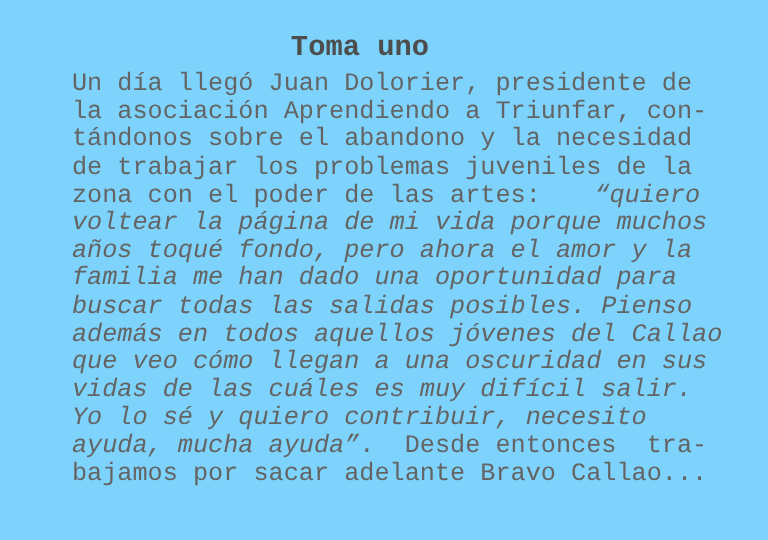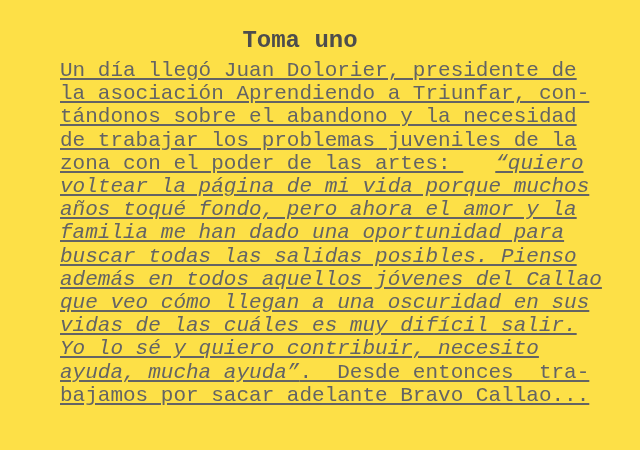--- a/index.html
+++ b/index.html
@@ -4,21 +4,21 @@
 <style>
   html, body {
     margin: 0;
     padding: 0;
     background: #ffffff;
   }
   .slide {
     position: relative;
     width: 640px;
     height: 450px;
-    background: #fde047;
+    background: #7dd3fc;
     overflow: hidden;
     font-family: "Liberation Mono", "DejaVu Sans Mono", monospace;
   }
   .slide-title {
     position: absolute;
     top: 27px;
     left: 0;
     width: 600px;
     margin: 0;
     text-align: center;
@@ -32,21 +32,20 @@
     position: absolute;
     top: 59px;
     left: 60px;
     width: 548px;
     margin: 0;
     font-family: "Liberation Mono", "DejaVu Sans Mono", monospace;
     font-size: 21px;
     line-height: 23.2px;
     color: #646464;
     white-space: pre-wrap;
-    text-decoration: underline;
   }
   .seg-italic {
     font-style: italic;
     margin-left: 32px;
   }
 </style>
 </head>
 <body>
 
 <div class="slide">

